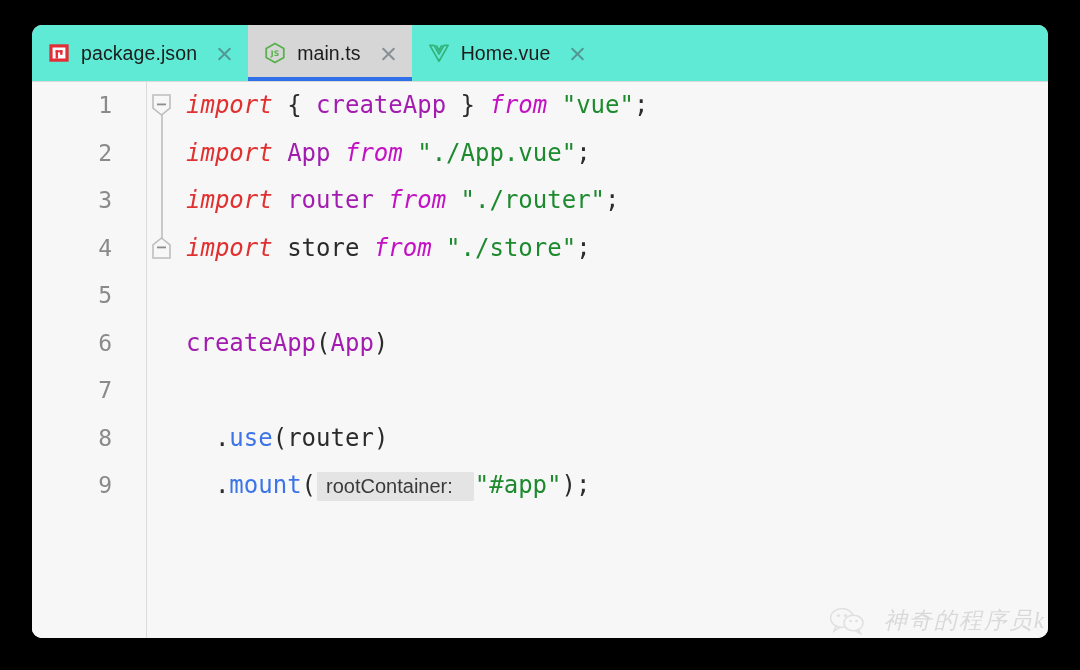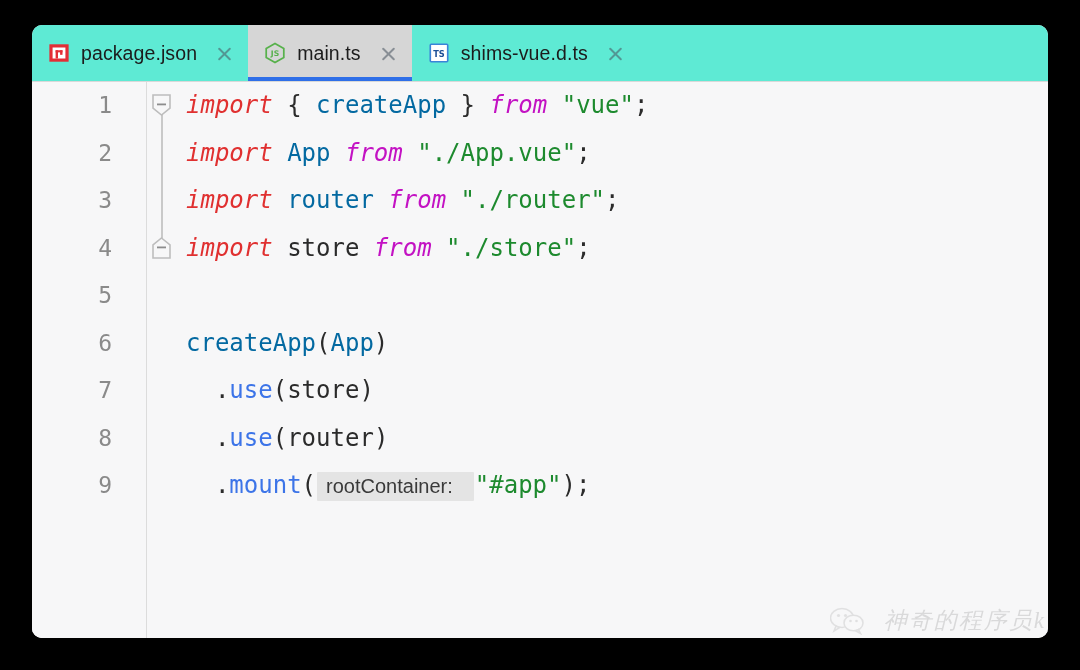--- a/index.html
+++ b/index.html
@@ -174,21 +174,21 @@
     line-height: 47.5px;
     font-family: "DejaVu Sans Mono", monospace;
     font-size: 24px;
     white-space: pre;
     color: #1c1c1c;
   }
 
   
   .t-kw      { color: #e03030; font-style: italic; }
   .t-from    { color: #c312c3; font-style: italic; }
-  .t-ident   { color: #0369a1; }
+  .t-ident   { color: #a21caf; }
   .t-plain   { color: #2b2b2b; }
   .t-str     { color: #1d8a2e; }
   .t-punct   { color: #2b2b2b; }
   .t-method  { color: #3c74e8; }
 
   .inlay {
     font-family: "Liberation Sans", sans-serif;
     font-size: 20px;
     color: #3a3a3a;
     background: #e4e4e4;
@@ -255,24 +255,24 @@
         <div class="tab active">
           <svg class="tab-icon" viewBox="0 0 24 24">
             <path d="M12 1.6 L21.6 7 V17 L12 22.4 L2.4 17 V7 Z" fill="none" stroke="#57b14b" stroke-width="1.9"></path>
             <text x="12" y="15.6" font-family="DejaVu Sans, sans-serif" font-size="8.4" font-weight="bold" fill="#57b14b" text-anchor="middle">JS</text>
           </svg>
           <span class="tab-label">main.ts</span>
           <span class="tab-close"></span>
         </div>
         <div class="tab">
           <svg class="tab-icon" viewBox="0 0 24 24">
-            <rect x="2.5" y="2.5" width="19" height="19" rx="1" fill="#ffffff" stroke="#3a84d8" stroke-width="1.8"></rect>
-            <text x="12" y="16" font-family="DejaVu Sans, sans-serif" font-size="9" font-weight="bold" fill="#1d4f96" text-anchor="middle">TS</text>
+            <path d="M2 3.6 H6.6 L12 13.2 L17.4 3.6 H22 L12 21 Z" fill="none" stroke="#34b37c" stroke-width="1.8" stroke-linejoin="round"></path>
+            <path d="M7.6 3.6 H10 L12 7.2 L14 3.6 H16.4 L12 11.2 Z" fill="#34b37c"></path>
           </svg>
-          <span class="tab-label">shims-vue.d.ts</span>
+          <span class="tab-label">Home.vue</span>
           <span class="tab-close"></span>
         </div>
       </div>
 
     <div class="editor">
       <div class="gutter"></div>
       <div class="gutter-sep"></div>
       <div class="code-rows" id="code-rows">
           <div class="row">
             <div class="lineno">1</div>
@@ -316,21 +316,20 @@
             <div class="code-text"></div>
           </div>
           <div class="row">
             <div class="lineno">6</div>
             <div class="fold-col"></div>
             <div class="code-text"><span class="t-ident">createApp</span><span class="t-punct">(</span><span class="t-ident">App</span><span class="t-punct">)</span></div>
           </div>
           <div class="row">
             <div class="lineno">7</div>
             <div class="fold-col"></div>
-            <div class="code-text"><span class="t-punct">  .</span><span class="t-method">use</span><span class="t-punct">(</span><span class="t-plain">store</span><span class="t-punct">)</span></div>
           </div>
           <div class="row">
             <div class="lineno">8</div>
             <div class="fold-col"></div>
             <div class="code-text"><span class="t-punct">  .</span><span class="t-method">use</span><span class="t-punct">(</span><span class="t-plain">router</span><span class="t-punct">)</span></div>
           </div>
           <div class="row">
             <div class="lineno">9</div>
             <div class="fold-col"></div>
             <div class="code-text"><span class="t-punct">  .</span><span class="t-method">mount</span><span class="t-punct">(</span><span class="inlay">rootContainer:</span><span class="t-str">"#app"</span><span class="t-punct">)</span><span class="t-punct">;</span></div>

